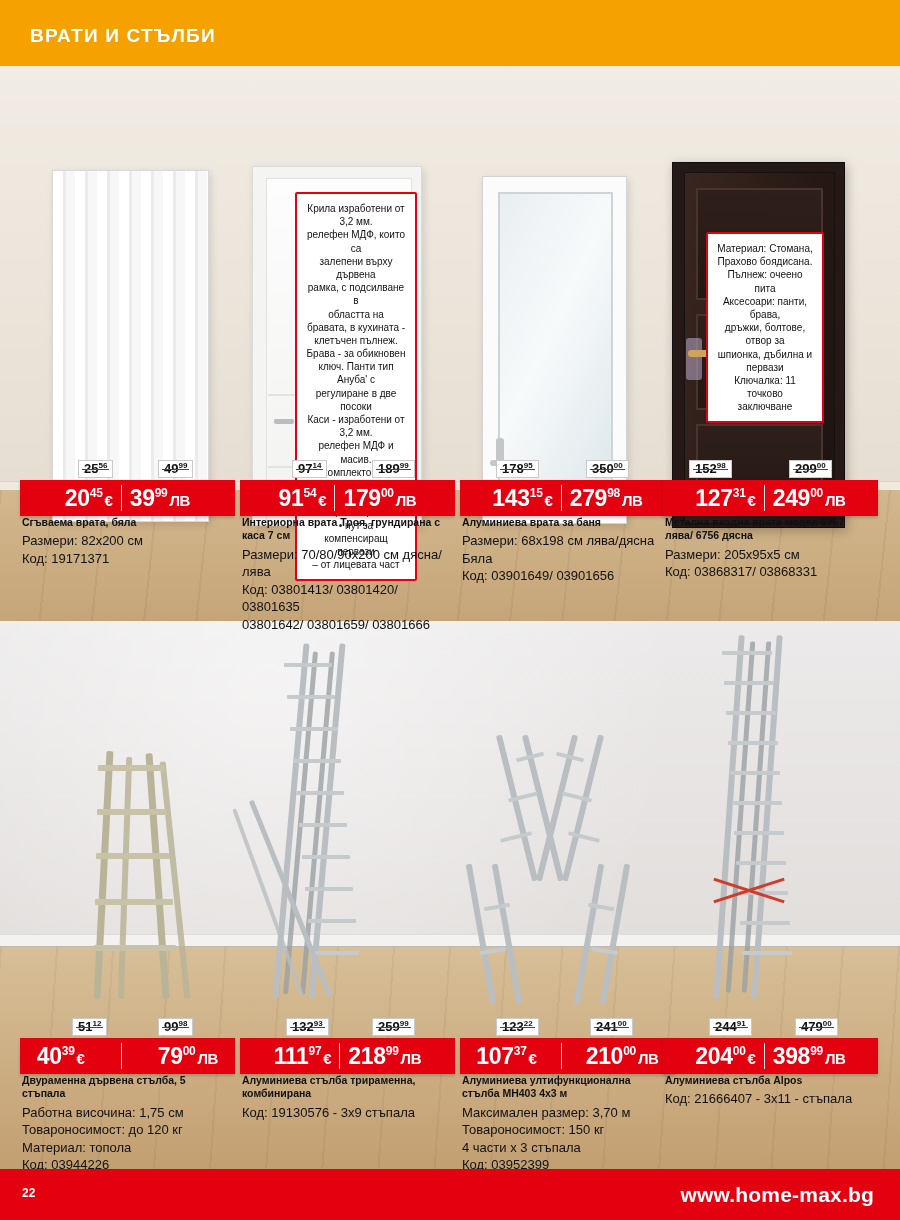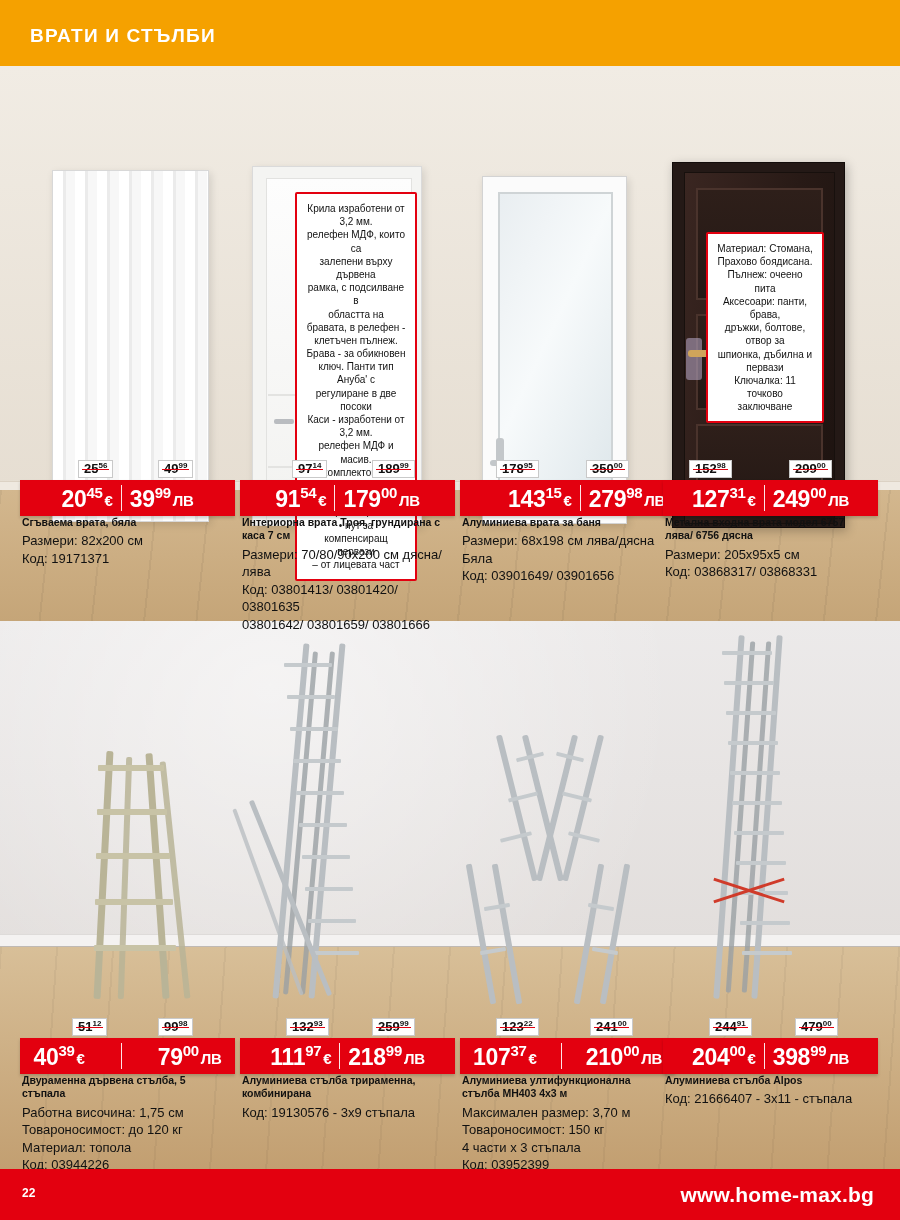--- a/index.html
+++ b/index.html
@@ -147,21 +147,21 @@
   }
   .redbar {
     position:absolute; background:#e3000f; color:#ffffff;
     height:36px; display:flex; align-items:center; justify-content:center;
     padding:0 10px; white-space:nowrap;
     box-shadow:0 2px 3px rgba(0,0,0,.18);
   }
   .redbar .eur, .redbar .bgn {
     font-size:23px; font-weight:bold; letter-spacing:-.3px;
   }
-  .redbar sup { font-size:15px; vertical-align:super; }
+  .redbar sup { font-size:12px; vertical-align:super; }
   .redbar .cur { font-size:15px; font-weight:bold; margin-left:2px; }
   .redbar .sep {
     display:inline-block; width:1px; height:26px; background:#ffffff;
     margin:0 8px; opacity:.9;
   }
 
   
   .ptext { position:absolute; color:#111; }
   .ptitle { font-size:10.5px; font-weight:bold; line-height:1.28; }
   .pdesc { font-size:13px; line-height:1.34; margin-top:3px; }
@@ -251,21 +251,21 @@
     <div class="lockplate"></div>
     <div class="handle"></div>
   </div>
 
   <div class="bubble b1">
     <span class="row">Крила изработени от 3,2 мм.</span>
     <span class="row">релефен МДФ, които са</span>
     <span class="row">залепени върху дървена</span>
     <span class="row">рамка, с подсилване в</span>
     <span class="row">областта на</span>
-    <span class="row">бравата, в релефен -</span>
+    <span class="row">бравата, в кухината -</span>
     <span class="row">клетъчен пълнеж.</span>
     <span class="row">Брава - за обикновен</span>
     <span class="row">ключ. Панти тип Ануба' с</span>
     <span class="row">регулиране в две посоки</span>
     <span class="row">Каси - изработени от 3,2 мм.</span>
     <span class="row">релефен МДФ и масив.</span>
     <span class="row">Окомплектовката включва:</span>
     <span class="row">• каса • крило • първи • брава</span>
     <span class="row">• нут за компенсиращ первази</span>
     <span class="row">– от лицевата част</span>
@@ -404,21 +404,21 @@
   </div>
 </div>
 
 <div class="pricewrap" style="left:460px; top:460px; width:215px;">
   <div class="oldbox" style="left:36px; top:0;">
     <span>178</span><sup>95</sup>
   </div>
   <div class="oldbox" style="left:126px; top:0;">
     <span>350</span><sup>00</sup>
   </div>
-  <div class="redbar" style="left:0; top:20px; width:215px;justify-content:flex-end;">
+  <div class="redbar" style="left:0; top:20px; width:215px;">
     <span class="eur"><span>143</span><sup>15</sup><span class="cur">€</span></span>
     <span class="sep"></span>
     <span class="bgn"><span>279</span><sup>98</sup><span class="cur">ЛВ</span></span>
   </div>
 </div>
 <div class="ptext" style="left:462px; top:516px; width:200px;">
   <div class="ptitle">Алуминиева врата за баня</div>
   <div class="pdesc">
     <div>Размери: 68x198 см лява/дясна</div>
     <div>Бяла</div>

